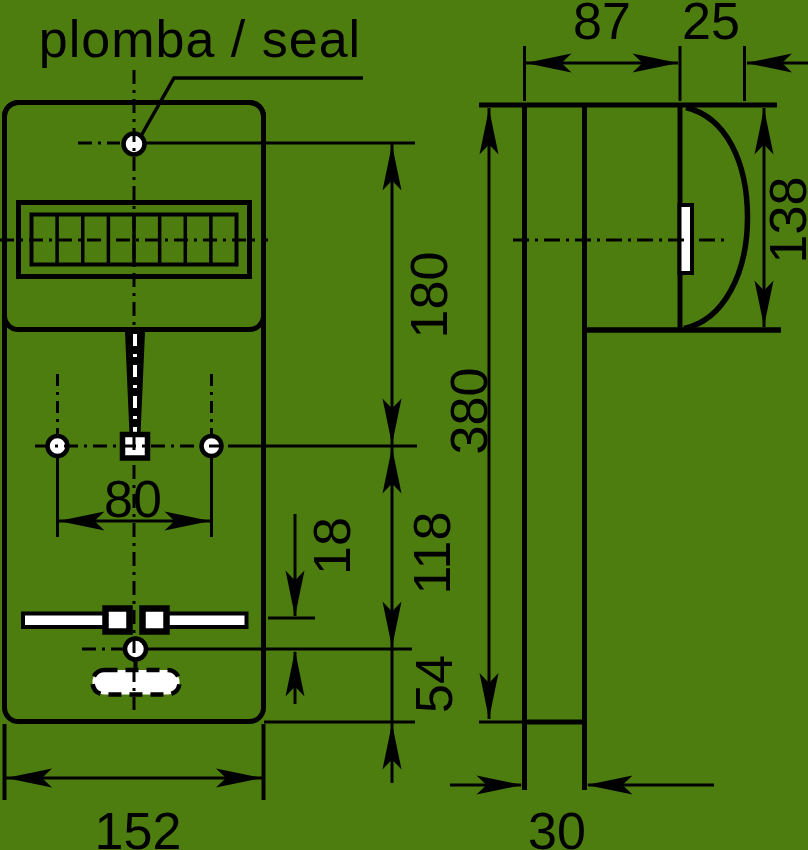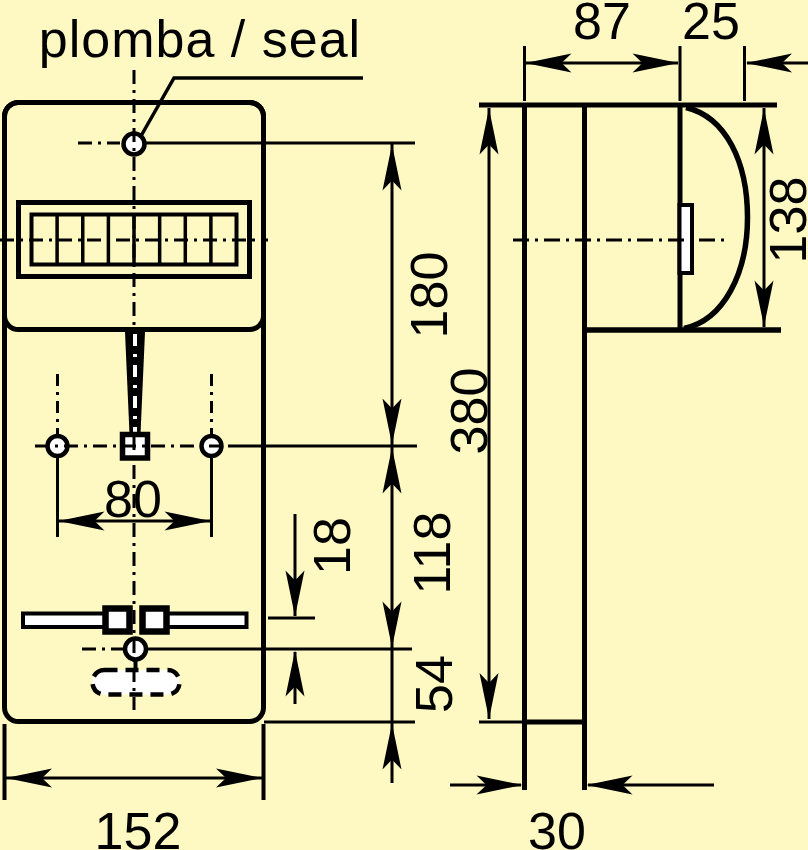--- a/index.html
+++ b/index.html
@@ -1,16 +1,16 @@
 <!DOCTYPE html>
 <html><head>
 <meta charset="utf-8">
 <style>
   html,body{margin:0;padding:0;background:#ffffff;}
-  .canvas{position:relative;width:808px;height:850px;background:#fef9c3;overflow:hidden;}
+  .canvas{position:relative;width:808px;height:850px;background:#4d7c0f;overflow:hidden;}
   svg{position:absolute;left:0;top:0;}
   text{font-family:"Liberation Sans","DejaVu Sans",sans-serif;font-weight:300;fill:#000;}
   .callout{font-size:52px;letter-spacing:1px;}
   .dim{font-size:52px;}
 </style>
 </head>
 <body>
 
 <div class="canvas">
 <svg width="808" height="850" viewBox="0 0 808 850">

